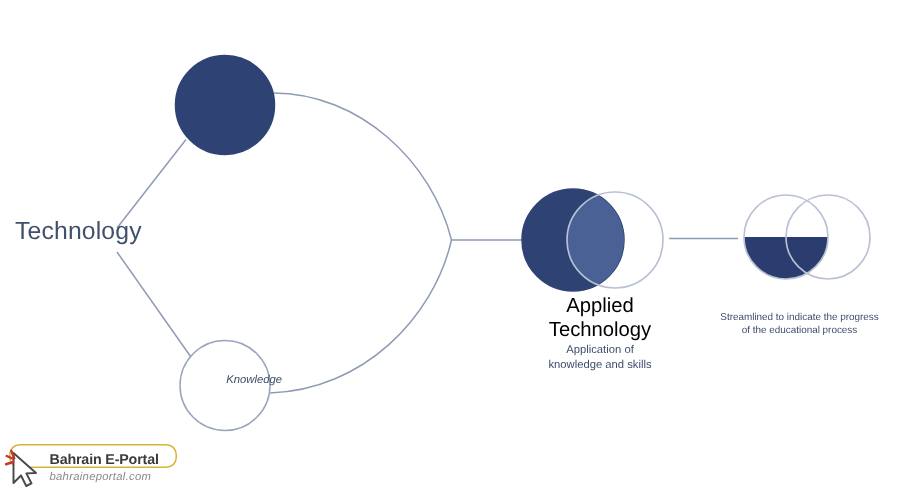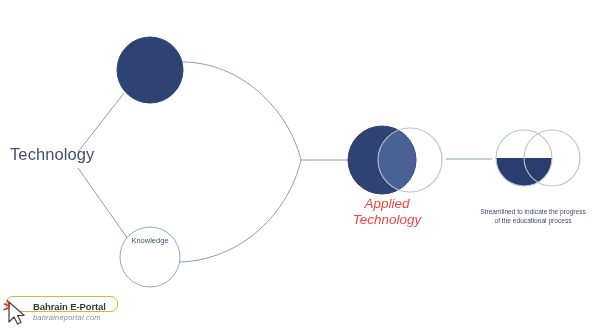--- a/index.html
+++ b/index.html
@@ -49,35 +49,35 @@
     left: 112px;
     top: 57px;
     width: 76px;
     text-align: center;
     font-size: 7.5px;
     color: #ffffff;
     line-height: 1.35;
   }
   #knowledge-label {
     left: 112px;
-    top: 237px;
+    top: 249px;
     width: 76px;
-    text-align: center;
+    text-align: right;
     font-size: 7.5px;
     color: #3f4d6b;
+    font-style: italic;
   }
   #applied-title {
-    left: 317px;
+    left: 330px;
     top: 196px;
     width: 140px;
     text-align: center;
     font-size: 13.5px;
-    color: #ef4444;
+    color: #000000;
     line-height: 1.18;
-    font-style: italic;
   }
   #applied-subtitle {
     left: 330px;
     top: 228px;
     width: 140px;
     text-align: center;
     font-size: 7.5px;
     color: #3f4d6b;
     line-height: 1.3;
   }
@@ -197,20 +197,21 @@
     </g>
   </svg>
 
   <div class="txt" id="technology-label">Technology</div>
 
 
   <div class="txt" id="knowledge-label">Knowledge</div>
 
   <div class="txt" id="applied-title"><span>Applied</span><br><span>Technology</span></div>
 
+  <div class="txt" id="applied-subtitle"><span>Application of</span><br><span>knowledge and skills</span></div>
 
   <div class="txt" id="progress-caption"><span>Streamlined to indicate the progress</span><br><span>of the educational process</span></div>
 
   <div id="watermark">
     <svg id="watermark-cursor" viewBox="0 0 26 28" xmlns="http://www.w3.org/2000/svg">
       <path d="M6 3 L6 23 L11 18 L14.5 25 L18 23.3 L14.6 16.6 L21 16.3 Z" fill="#ffffff" stroke="#4a4a4a" stroke-width="1.3" stroke-linejoin="round"></path>
       <path d="M4.5 1.5 L6.5 6.5" stroke="#c0392b" stroke-width="1.6" stroke-linecap="round"></path>
       <path d="M1.5 5.0 L6.0 7.0" stroke="#c0392b" stroke-width="1.6" stroke-linecap="round"></path>
       <path d="M1.0 10.5 L5.8 9.0" stroke="#c0392b" stroke-width="1.6" stroke-linecap="round"></path>
     </svg>

